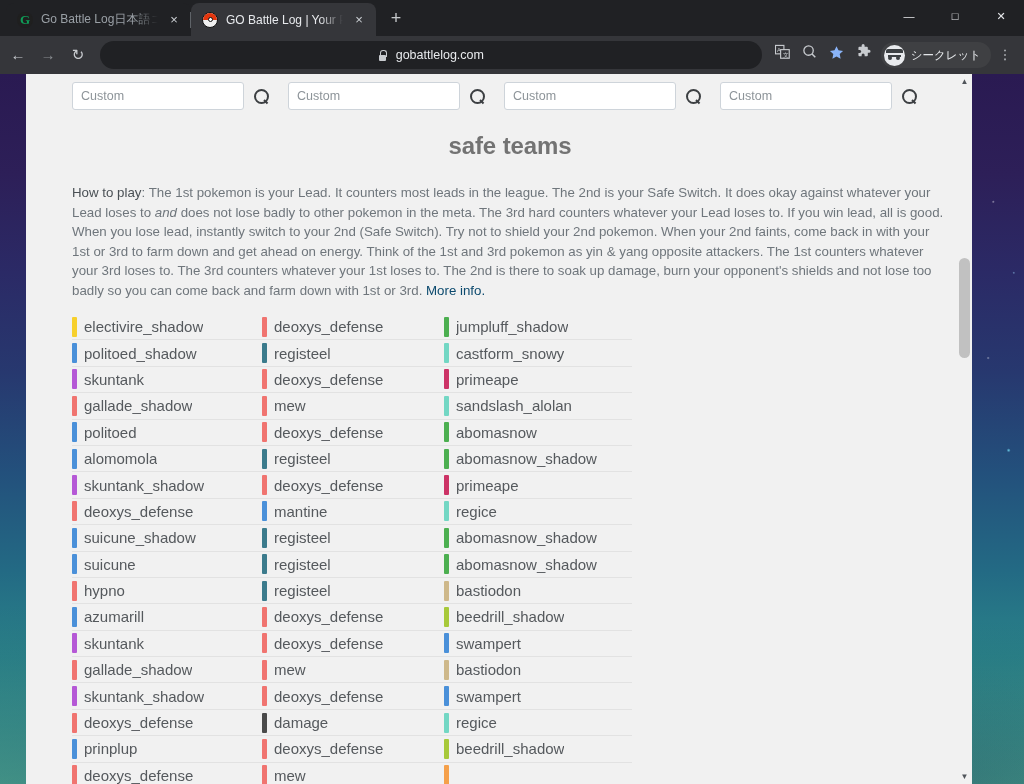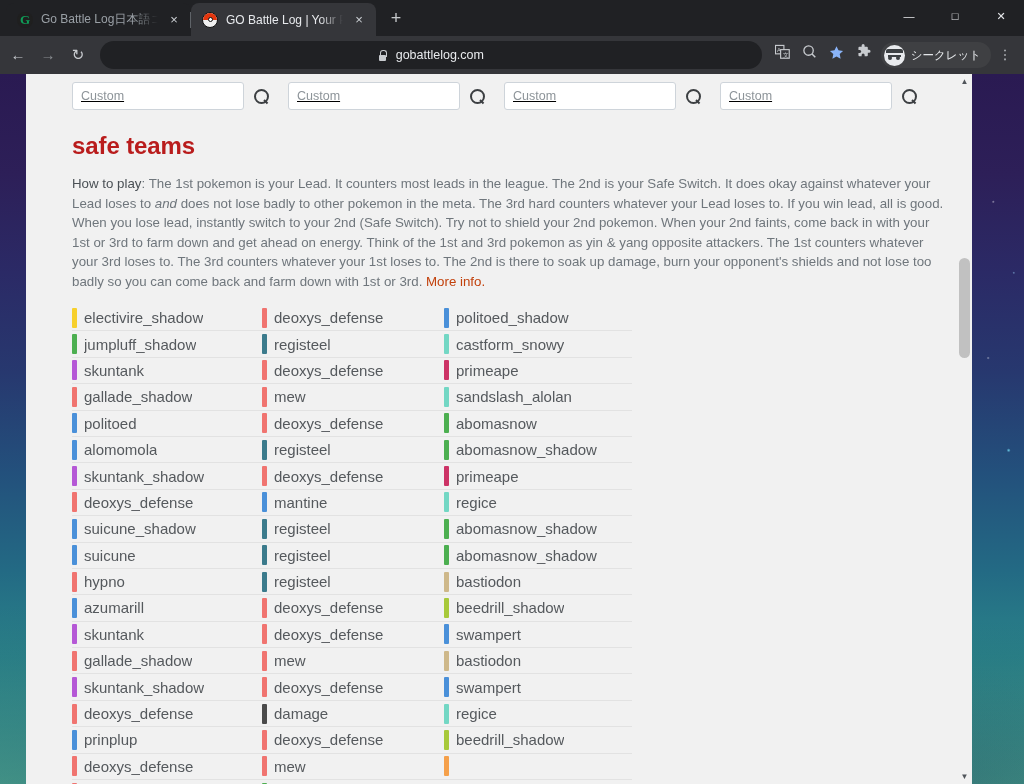--- a/index.html
+++ b/index.html
@@ -301,21 +301,20 @@
     gap: 0;
     padding: 4px 0 0 46px;
     height: 40px;
   }
   .searchcell {
     display: flex;
     align-items: center;
     gap: 9px;
     width: 216px;
     flex: 0 0 216px;
-    text-decoration: underline;
   }
   .searchbox {
     width: 172px;
     height: 28px;
     background: #fff;
     border: 1px solid #ced4da;
     border-radius: 3px;
     font-size: 12.5px;
     color: #8d9499;
     padding: 0 8px;
@@ -344,34 +343,35 @@
     background: #3c3f42;
     transform: rotate(45deg);
     transform-origin: left center;
   }
 
   
   .section { padding: 18px 24px 0 46px; }
   h1.section-title {
     font-size: 24px;
     font-weight: bold;
-    color: #b91c1c;
+    color: #737373;
     letter-spacing: -.1px;
-    margin-bottom: 14px;
+    margin-bottom: 23px;
+    text-align: center;
   }
   p.howto {
     font-size: 13.3px;
     line-height: 19.5px;
     color: #6f767c;
     max-width: 872px;
     text-align: left;
   }
   p.howto b { color: #4a5055; font-weight: normal; }
   p.howto i { font-style: italic; text-align: center; }
-  p.howto a { color: #c2410c; text-decoration: none; }
+  p.howto a { color: #0c4a6e; text-decoration: none; }
 
   
   .teams {
     margin: 14px 0 0 46px;
     width: 846px;
     display: grid;
     grid-template-columns: 190px 182px 188px;
     column-gap: 0;
   }
   .tcell {
@@ -532,26 +532,26 @@
       <div class="teams">
           <div class="tcell">
             <span class="bar" style="background: rgb(247, 208, 44);"></span>
             <span class="pname">electivire_shadow</span>
           </div>
           <div class="tcell">
             <span class="bar" style="background: rgb(240, 116, 112);"></span>
             <span class="pname">deoxys_defense</span>
           </div>
           <div class="tcell">
-            <span class="bar" style="background: rgb(74, 144, 217);"></span>
-            <span class="pname">politoed_shadow</span>
-          </div>
-          <div class="tcell">
             <span class="bar" style="background: rgb(76, 175, 80);"></span>
             <span class="pname">jumpluff_shadow</span>
+          </div>
+          <div class="tcell">
+            <span class="bar" style="background: rgb(74, 144, 217);"></span>
+            <span class="pname">politoed_shadow</span>
           </div>
           <div class="tcell">
             <span class="bar" style="background: rgb(59, 123, 140);"></span>
             <span class="pname">registeel</span>
           </div>
           <div class="tcell">
             <span class="bar" style="background: rgb(115, 215, 196);"></span>
             <span class="pname">castform_snowy</span>
           </div>
           <div class="tcell">

